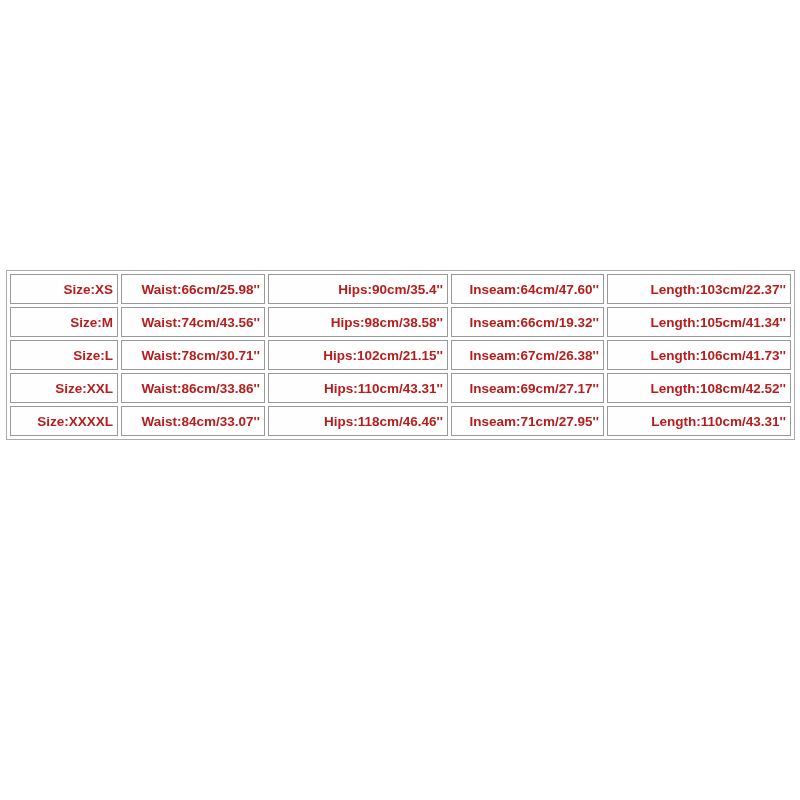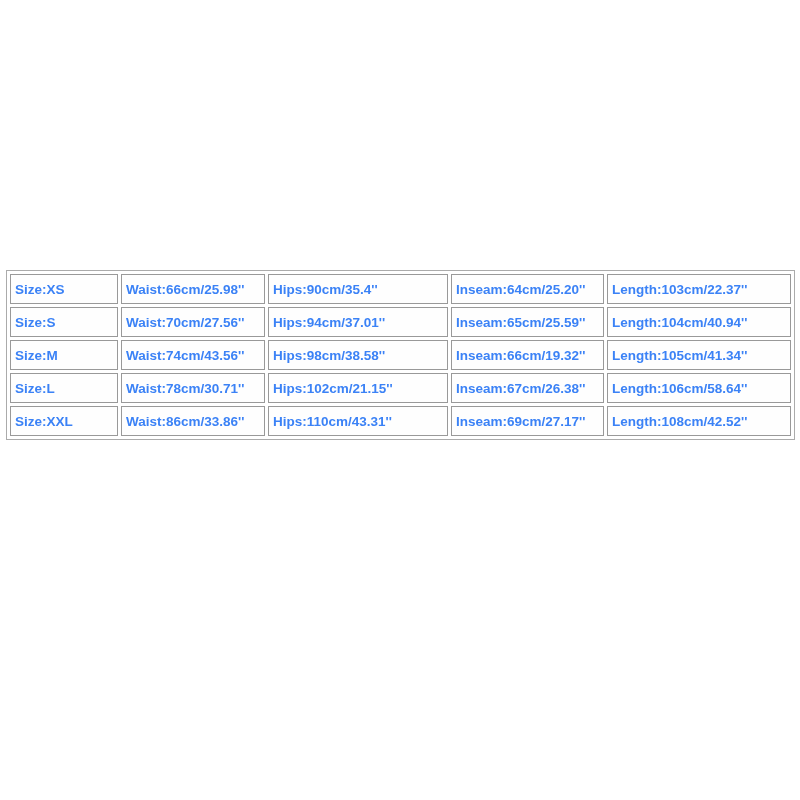--- a/index.html
+++ b/index.html
@@ -26,26 +26,26 @@
     border-collapse: separate;
     border-spacing: 3px;
     border: 1px solid #ababab;
     background: #ffffff;
     table-layout: fixed;
   }
   table.size-chart td {
     border: 1px solid #999999;
     background: #fefefe;
     height: 28px;
-    text-align: left;
+    text-align: right;
     vertical-align: middle;
     font-family: "Liberation Sans", sans-serif;
     font-weight: bold;
     font-size: 13.5px;
-    color: #3b82f6;
+    color: #b91c1c;
     white-space: nowrap;
     overflow: hidden;
     padding: 0 4px;
   }
   col.c-size   { width: 108px; }
   col.c-waist  { width: 144px; }
   col.c-hips   { width: 180px; }
   col.c-inseam { width: 153px; }
   col.c-length { width: 184px; }
 </style>
@@ -59,46 +59,46 @@
       <col class="c-waist">
       <col class="c-hips">
       <col class="c-inseam">
       <col class="c-length">
     </colgroup>
     <tbody>
       <tr>
         <td>Size:XS</td>
         <td>Waist:66cm/25.98''</td>
         <td>Hips:90cm/35.4''</td>
-        <td>Inseam:64cm/25.20''</td>
+        <td>Inseam:64cm/47.60''</td>
         <td>Length:103cm/22.37''</td>
-      </tr>
-      <tr>
-        <td>Size:S</td>
-        <td>Waist:70cm/27.56''</td>
-        <td>Hips:94cm/37.01''</td>
-        <td>Inseam:65cm/25.59''</td>
-        <td>Length:104cm/40.94''</td>
       </tr>
       <tr>
         <td>Size:M</td>
         <td>Waist:74cm/43.56''</td>
         <td>Hips:98cm/38.58''</td>
         <td>Inseam:66cm/19.32''</td>
         <td>Length:105cm/41.34''</td>
       </tr>
       <tr>
         <td>Size:L</td>
         <td>Waist:78cm/30.71''</td>
         <td>Hips:102cm/21.15''</td>
         <td>Inseam:67cm/26.38''</td>
-        <td>Length:106cm/58.64''</td>
+        <td>Length:106cm/41.73''</td>
       </tr>
       <tr>
         <td>Size:XXL</td>
         <td>Waist:86cm/33.86''</td>
         <td>Hips:110cm/43.31''</td>
         <td>Inseam:69cm/27.17''</td>
         <td>Length:108cm/42.52''</td>
       </tr>
+      <tr>
+        <td>Size:XXXXL</td>
+        <td>Waist:84cm/33.07''</td>
+        <td>Hips:118cm/46.46''</td>
+        <td>Inseam:71cm/27.95''</td>
+        <td>Length:110cm/43.31''</td>
+      </tr>
     </tbody>
   </table>
 </div>
 
 </body></html>

